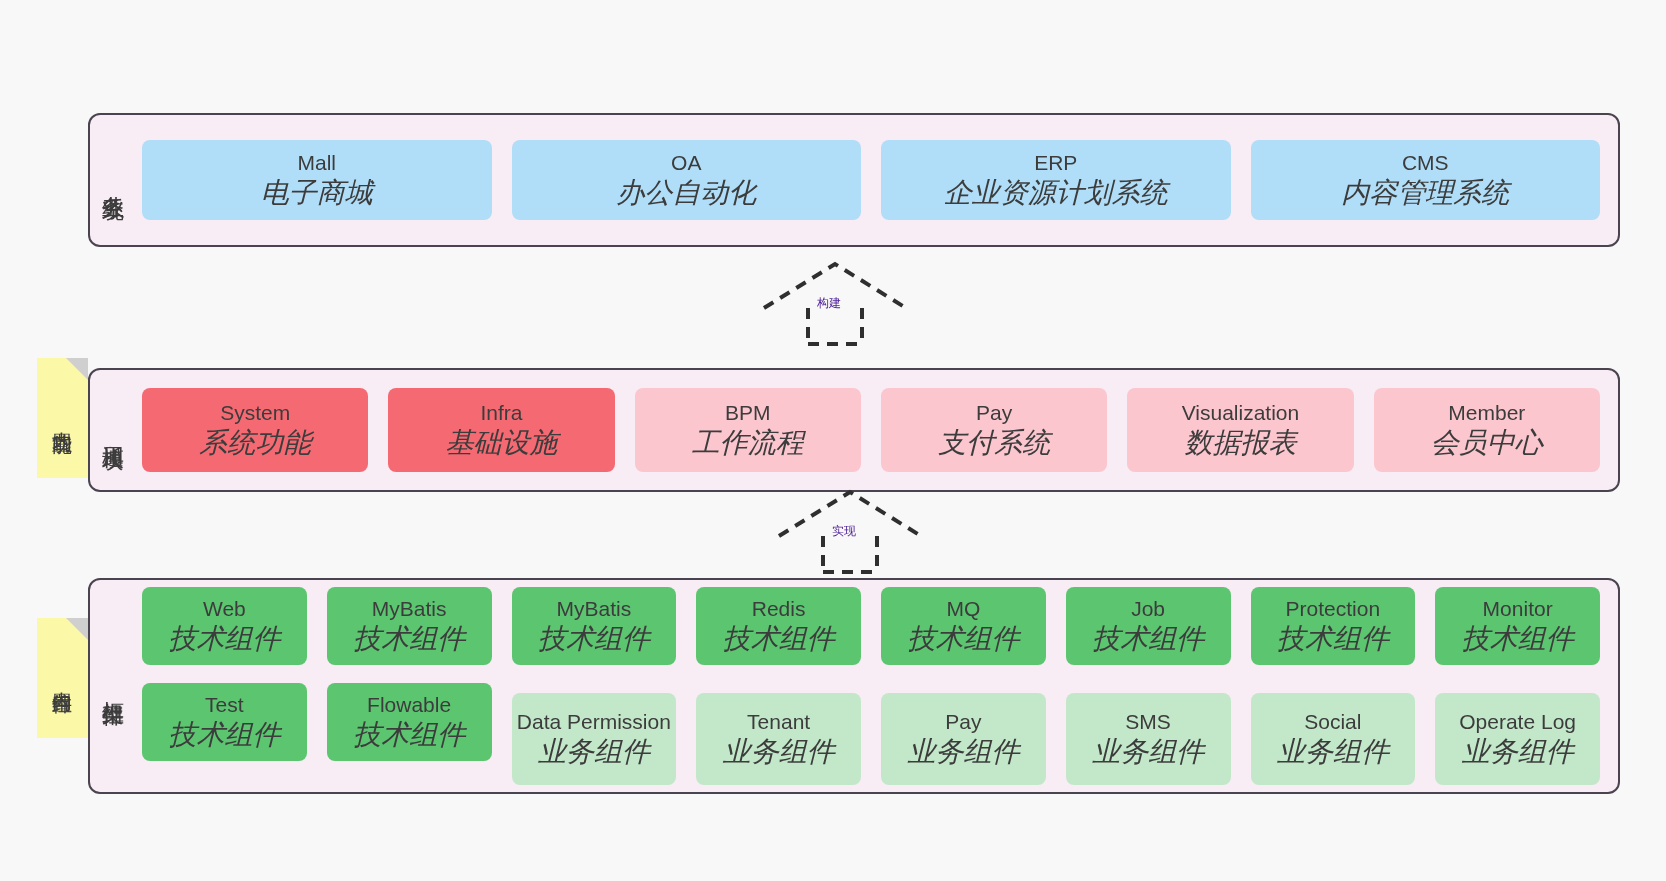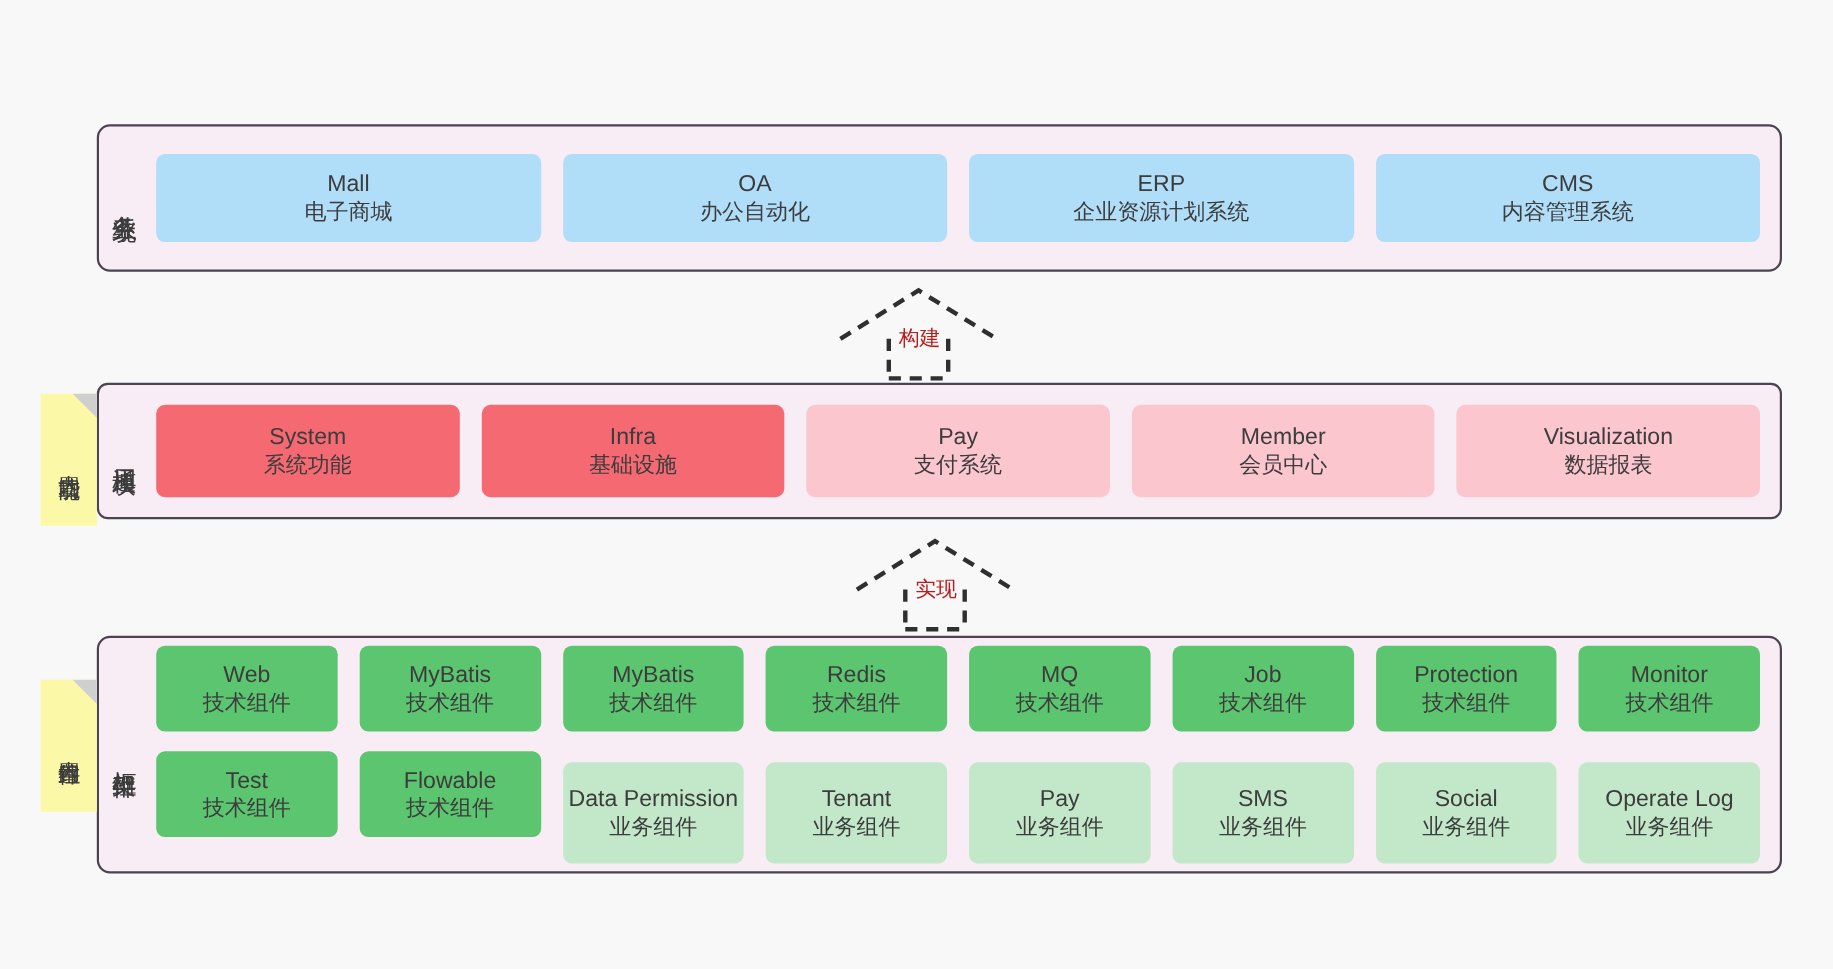--- a/index.html
+++ b/index.html
@@ -65,21 +65,21 @@
     display: flex;
     flex-direction: column;
     align-items: center;
     justify-content: center;
     text-align: center;
     line-height: 1.22;
     padding: 6px 4px;
     box-sizing: border-box;
   }
   .card .t1 { font-size: 21px; }
-  .card .t2 { font-size: 20px; }
+  .card .t2 { font-size: 28px; font-style: italic; }
 
   .c-blue       { background: #b0ddf7; height: 80px; }
   .c-red        { background: #f56a72; height: 84px; }
   .c-pink       { background: #fbc6ce; height: 84px; }
   .c-green      { background: #5cc570; height: 78px; }
   .c-greenlight { background: #c2e8c9; height: 92px; margin-top: 10px; }
 
   
   .note {
     position: absolute;
@@ -103,22 +103,22 @@
     width: 0; height: 0;
     border-left: 22px solid transparent;
     border-top: 22px solid #cfcfcf;
   }
 
   
   .arrow { position: absolute; z-index: 2; }
   .arrow svg { display: block; overflow: visible; }
   .arrow .alabel {
     position: absolute;
-    font-size: 19px;
-    color: #b91c1c;
+    font-size: 12px;
+    color: #4c1d95;
     background: transparent;
     white-space: nowrap;
   }
 </style>
 </head>
 <body>
 
 <div class="layer" style="left:88px; top:113px; width:1532px; height:134px;">
   <div class="layer-caption">业务系统</div>
   <div class="layer-body">
@@ -153,43 +153,47 @@
     </g>
   </svg>
   <span class="alabel" style="left:57px; top:35px;">构建</span>
 </div>
 
 <div class="note" style="left:37px; top:358px; width:51px; height:120px;">
   <span class="fold"></span>
   <span>内置功能</span>
 </div>
 
-<div class="layer" style="left:88px; top:348px; width:1532px; height:124px;border-radius:10px;">
+<div class="layer" style="left:88px; top:368px; width:1532px; height:124px;">
   <div class="layer-caption">通用模块</div>
   <div class="layer-body">
     <div class="row">
       <div class="card c-red">
         <span class="t1">System</span>
         <span class="t2">系统功能</span>
       </div>
       <div class="card c-red">
         <span class="t1">Infra</span>
         <span class="t2">基础设施</span>
       </div>
       <div class="card c-pink">
+        <span class="t1">BPM</span>
+        <span class="t2">工作流程</span>
+      </div>
+      <div class="card c-pink">
         <span class="t1">Pay</span>
         <span class="t2">支付系统</span>
       </div>
       <div class="card c-pink">
+        <span class="t1">Visualization</span>
+        <span class="t2">数据报表</span>
+      </div>
+      <div class="card c-pink">
         <span class="t1">Member</span>
         <span class="t2">会员中心</span>
-      </div>
-      <div class="card c-pink">
-        <span class="t1">Visualization</span>
-        <span class="t2">数据报表</span>
       </div>
     </div>
   </div>
 </div>
 
 <div class="arrow" style="left:775px; top:488px; width:150px; height:86px;">
   <svg width="150" height="86" viewBox="0 0 150 86" aria-hidden="true">
     <g fill="none" stroke="#2f2f2f" stroke-width="4" stroke-dasharray="11,8" stroke-linecap="butt">
       <path d="M4 48 L75 4 L146 48"></path>
       <path d="M48 48 L48 84"></path>

